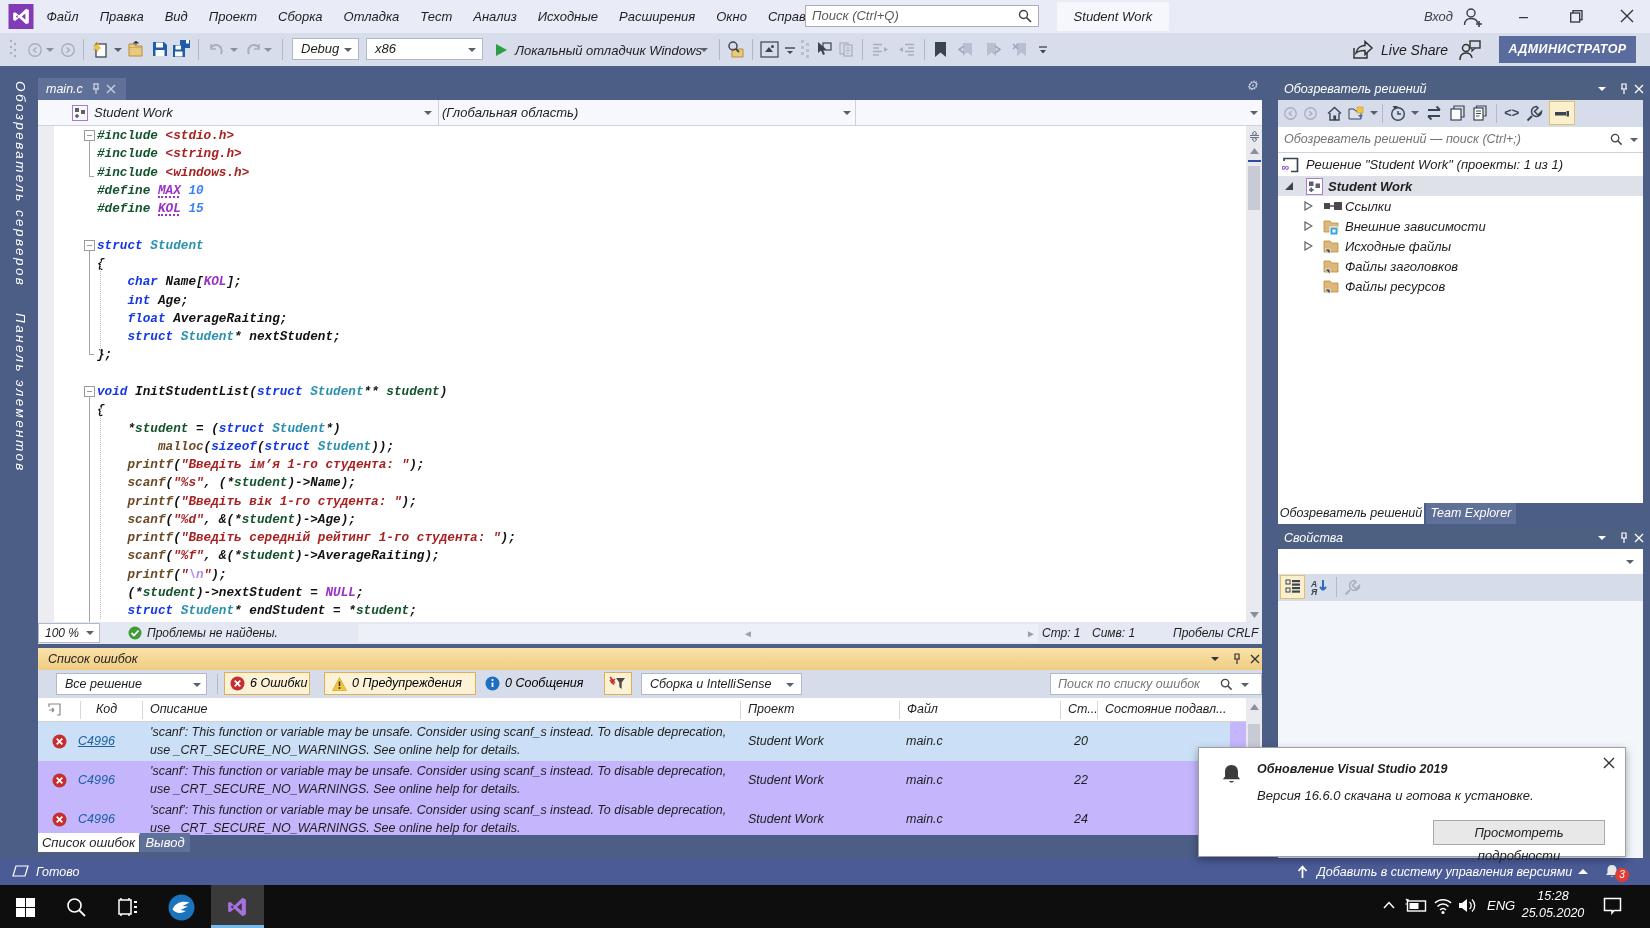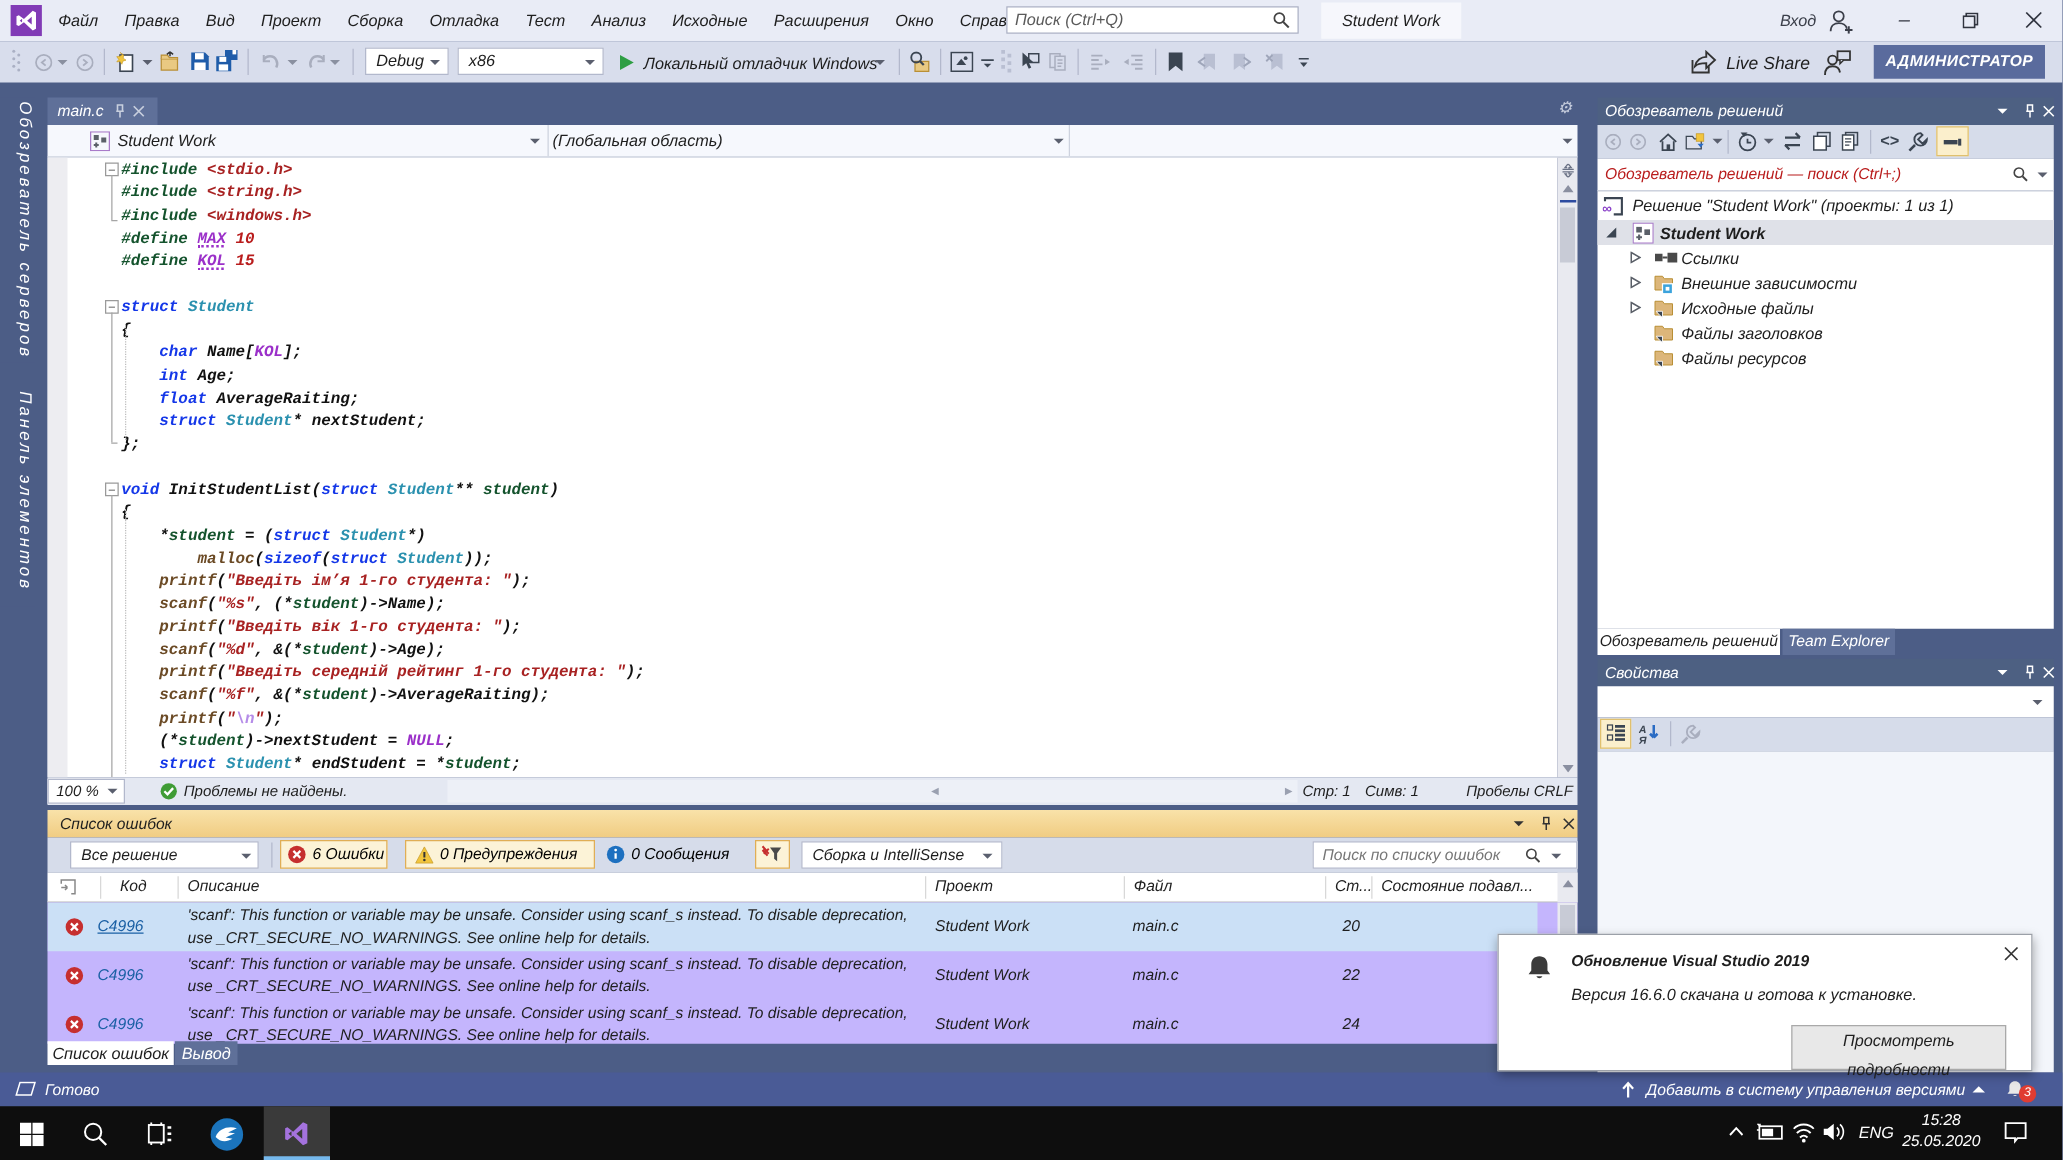--- a/index.html
+++ b/index.html
@@ -41,21 +41,21 @@
 #popup{position:absolute;left:1198px;top:747px;width:428px;height:110px;background:#fff;border:1px solid #9BA0A8;box-sizing:border-box;box-shadow:0 3px 8px rgba(0,0,0,.35);z-index:50;}
 
 #code{position:absolute;left:0px;top:1px;padding-left:59px;font-family:"Liberation Mono",monospace;font-size:12.7px;line-height:18.28px;white-space:pre;color:#111;font-weight:600;}
 .k{color:#1437E8;}  
 .t{color:#2B91AF;}  
 .s{color:#A82222;}  
 .m{color:#9B30C9;} 
 .pp{color:#14532d;} 
 .fn{color:#6b4a25;} 
 .esc{color:#B58CE8;}
-.num{color:#b91c1c;}
+.num{color:#3b82f6;}
 
 .erow{position:absolute;left:0;width:1192px;height:39px;}
 .eico{position:absolute;left:14px;top:12px;width:15px;height:15px;}
 .ecode{position:absolute;left:40px;top:12px;color:#1B60A5;}
 .edesc{position:absolute;left:112px;top:2px;line-height:17.5px;}
 .eproj{position:absolute;left:710px;top:12px;}
 .efile{position:absolute;left:868px;top:12px;}
 .eline{position:absolute;left:1036px;top:12px;}
 </style></head>
 <body>
@@ -516,21 +516,21 @@
  <svg class="abs" style="left:248px;top:5px" width="17" height="17" viewBox="0 0 17 17">
         <path d="M10.5 1.5 a5 5 0 1 0 5 5 l-3.5 3.5 -3.5-3.5 3.5-3.5z" fill="none" stroke="#3B4552" stroke-width="1.5"></path>
         <path d="M6 11 L1.5 15.5" stroke="#3B4552" stroke-width="2"></path>
       </svg>
  <div class="abs" style="left:271px;top:1px;width:26px;height:24px;background:#FBEFCC;border:1px solid #E0C06E;box-sizing:border-box"></div>
  <svg class="abs" style="left:276px;top:7px" width="16" height="13" viewBox="0 0 16 13">
         <rect x="1" y="5" width="11" height="3.5" fill="#3B4552"></rect>
         <rect x="12.5" y="4" width="2.5" height="5.5" fill="#3B4552"></rect>
       </svg>
 </div>
-<div class="abs" style="left:1278px;top:127px;width:365px;height:26px;background:#fff;border-bottom:1px solid #CDD2DE;box-sizing:border-box;font-size:12.5px;color:#b91c1c;line-height:24px;padding-left:6px">Обозреватель решений — поиск (Ctrl+;)
+<div class="abs" style="left:1278px;top:127px;width:365px;height:26px;background:#fff;border-bottom:1px solid #CDD2DE;box-sizing:border-box;font-size:12.5px;color:#737373;line-height:24px;padding-left:6px">Обозреватель решений — поиск (Ctrl+;)
  <svg class="abs" style="left:332px;top:6px" width="13" height="13" viewBox="0 0 14 14">
         <circle cx="5.5" cy="5.5" r="4" fill="none" stroke="#444" stroke-width="1.4"></circle>
         <line x1="8.6" y1="8.6" x2="12.5" y2="12.5" stroke="#444" stroke-width="1.6"></line>
       </svg>
  <div class="caret" style="left:352px;top:11px"></div>
 </div>
 <div id="setree" class="abs" style="left:1278px;top:153px;width:365px;height:350px;background:#fff;font-size:13px;color:#1e1e1e">
  <div class="abs" style="left:0px;top:3px">
   <svg class="abs" style="left:4px;top:1px" width="17" height="17" viewBox="0 0 17 17">
           <path d="M2 4 V1.5 H15.5 V14.5 H9" fill="none" stroke="#3B4552" stroke-width="1.7"></path>
@@ -714,17 +714,17 @@
       </svg>
 </div>
 
 <div id="popup">
  <svg class="abs" style="left:21px;top:15px" width="23" height="24" viewBox="0 0 16 16">
         <path d="M8 1 C5.2 1 3.5 3 3.5 5.5 V9 L2 11 H14 L12.5 9 V5.5 C12.5 3 10.8 1 8 1 Z" fill="#3b3b3b"></path>
         <path d="M6.3 12.2 a1.9 1.9 0 0 0 3.4 0z" fill="#3b3b3b"></path>
       </svg>
  <div class="abs" style="left:58px;top:14px;font-size:12.5px;font-weight:bold;color:#1e1e1e">Обновление Visual Studio 2019</div>
  <div class="abs" style="left:58px;top:40px;font-size:13px;color:#1e1e1e">Версия 16.6.0 скачана и готова к установке.</div>
- <div class="abs" style="left:234px;top:72px;width:172px;height:36px;background:#E8E8E8;border:1px solid #A9A9A9;box-sizing:border-box;font-size:13px;color:#1e1e1e;text-align:center;line-height:23px">Просмотреть подробности</div>
+ <div class="abs" style="left:234px;top:72px;width:172px;height:25px;background:#E8E8E8;border:1px solid #A9A9A9;box-sizing:border-box;font-size:13px;color:#1e1e1e;text-align:center;line-height:23px">Просмотреть подробности</div>
  <svg class="abs" style="left:404px;top:9px" width="12" height="12" viewBox="0 0 12 12">
         <path d="M1 1 L11 11 M11 1 L1 11" stroke="#333" stroke-width="1.4"></path>
       </svg>
 </div>
 </div>
 </body></html>

